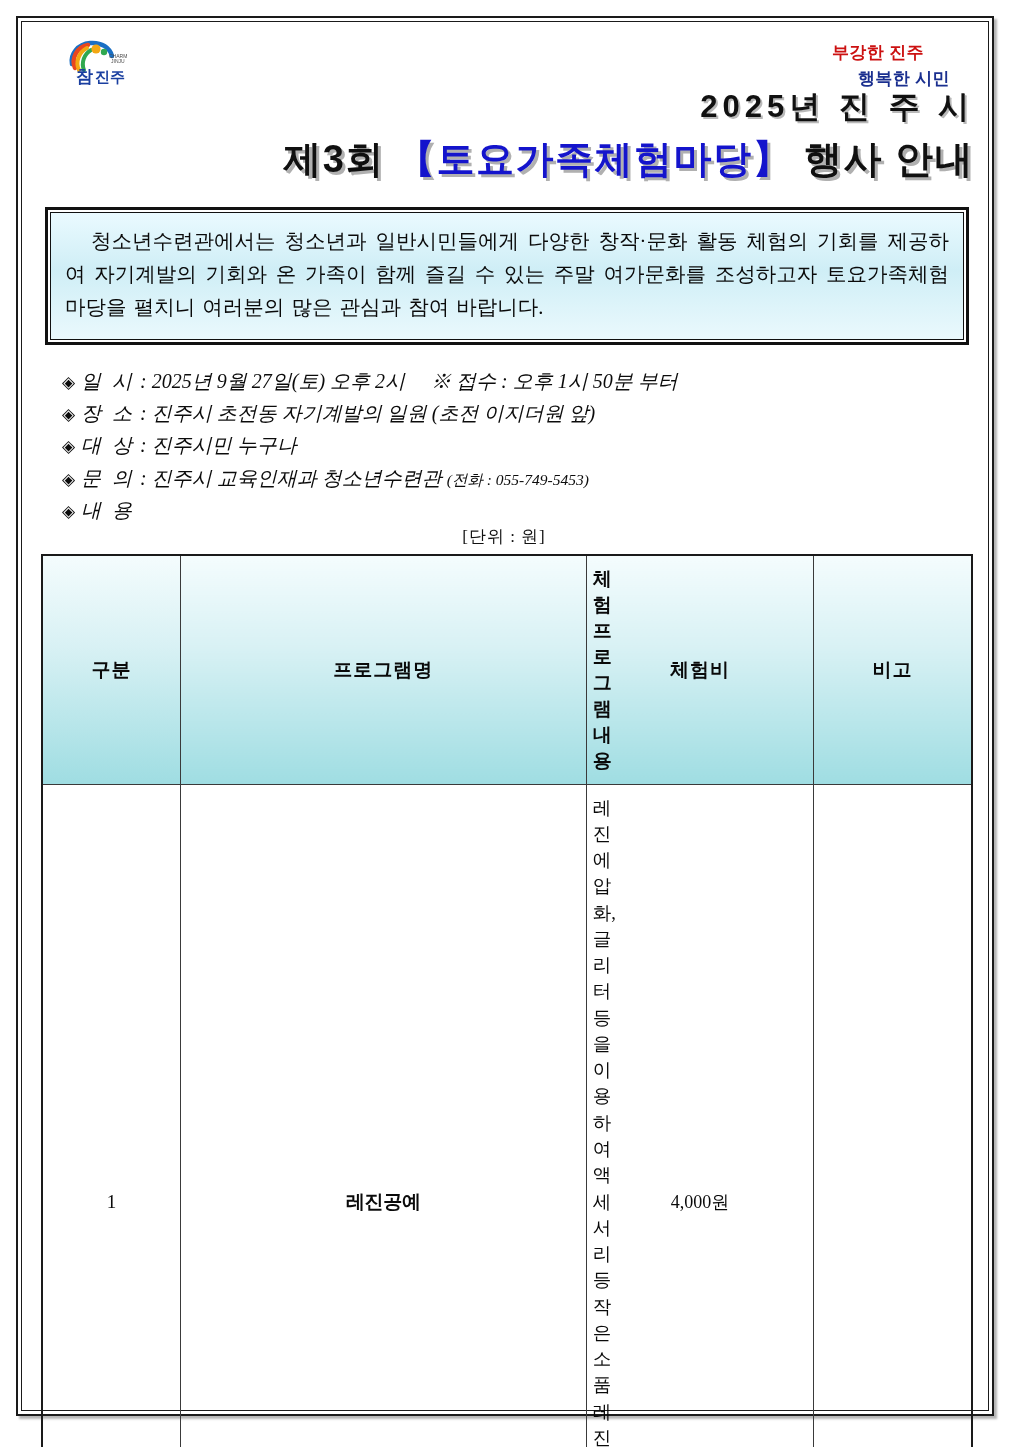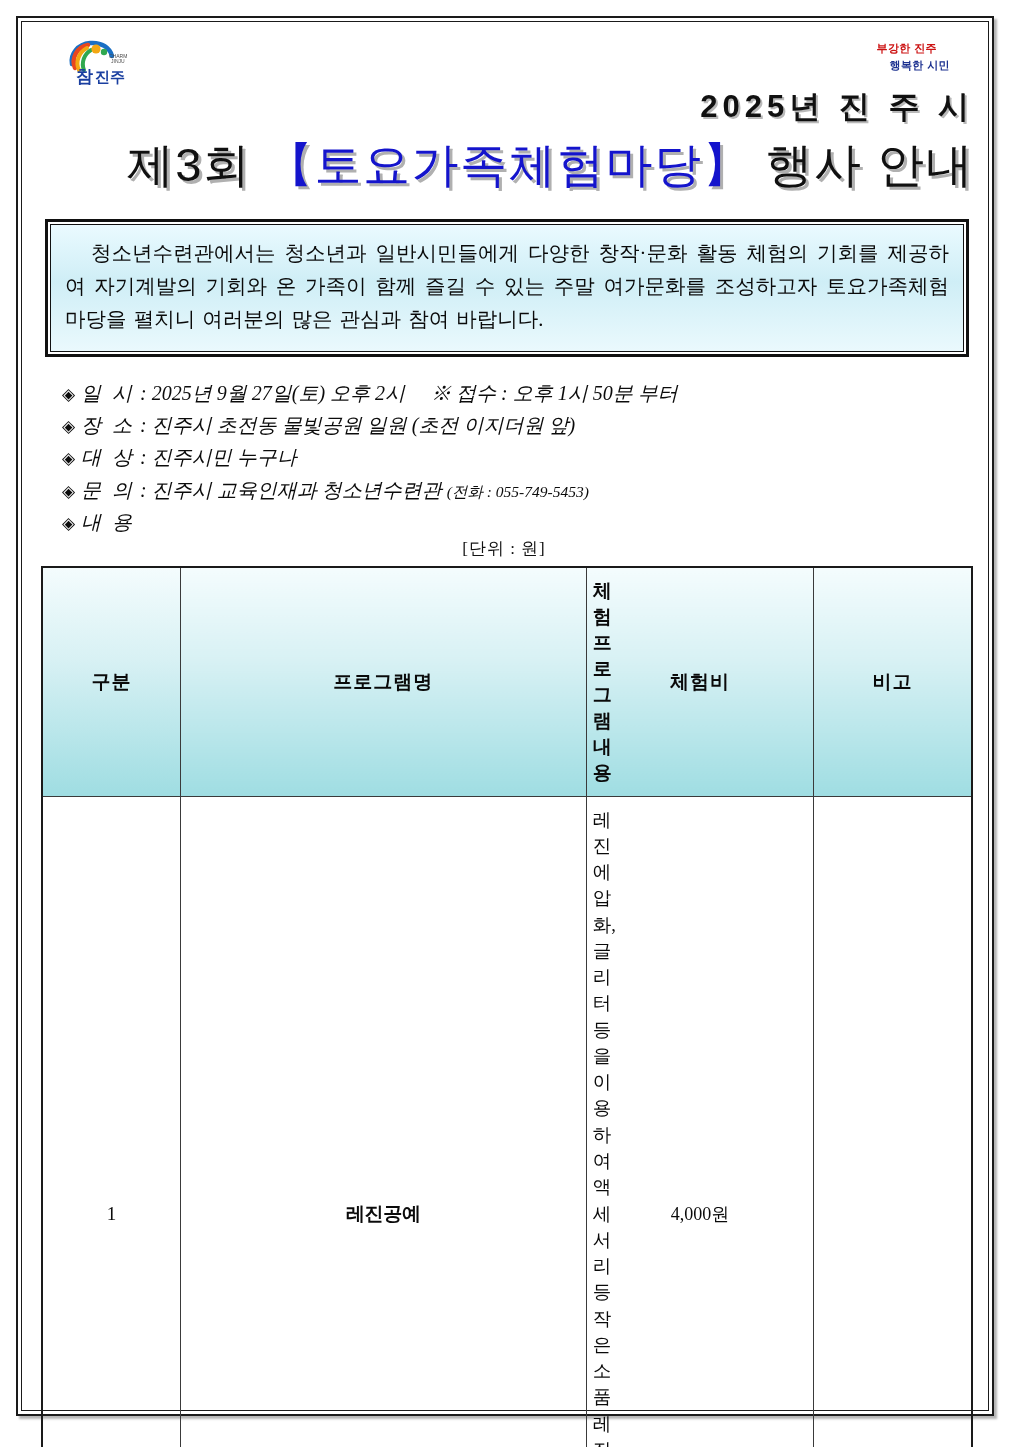--- a/index.html
+++ b/index.html
@@ -53,23 +53,23 @@
     top: 18px;
     width: 74px;
     height: 50px;
   }
   .logo svg { display:block; }
 
   .slogan {
     position: absolute;
     right: 24px;
     top: 22px;
-    text-align: center;
+    text-align: left;
     font-family: "Liberation Sans", sans-serif;
-    font-size: 11px;
+    font-size: 17px;
     font-weight: bold;
     line-height: 1.55;
     letter-spacing: 0.4px;
     white-space: nowrap;
   }
   .slogan .l1 { color: #cc1111; display:block; }
   .slogan .l2 { color: #1a2f8f; display:block; padding-left: 26px; }
 
   
   .title-wrap {
@@ -79,22 +79,22 @@
   .title-line1 {
     font-family: "Liberation Sans", sans-serif;
     font-size: 31px;
     font-weight: bold;
     letter-spacing: 5px;
     color: #101010;
     text-shadow: 2px 2px 0 #b9b9b9;
   }
   .title-line2 {
     font-family: "Liberation Sans", sans-serif;
-    font-size: 47px;
-    font-weight: normal;
+    font-size: 38px;
+    font-weight: bold;
     letter-spacing: 1.5px;
     margin-top: 6px;
     color: #101010;
     text-shadow: 3px 3px 0 #b0b0b0;
     white-space: nowrap;
   }
   .title-line2 .blue { color: #1414cc; }
 
   
   .intro-outer {
@@ -239,21 +239,21 @@
       </div>
     </div>
 
     <div class="info-list">
 
       <div class="info-line">
         <span class="dia">◈</span><span class="lbl">일 시</span> : <span>2025년 9월 27일(토) 오후 2시</span><span class="note">※ 접수 : 오후 1시 50분 부터</span>
       </div>
 
       <div class="info-line">
-        <span class="dia">◈</span><span class="lbl">장 소</span> : <span>진주시 초전동 물빛공원 일원 (초전 이지더원 앞)</span>
+        <span class="dia">◈</span><span class="lbl">장 소</span> : <span>진주시 초전동 자기계발의 일원 (초전 이지더원 앞)</span>
       </div>
 
       <div class="info-line">
         <span class="dia">◈</span><span class="lbl">대 상</span> : <span>진주시민 누구나</span>
       </div>
 
       <div class="info-line">
         <span class="dia">◈</span><span class="lbl">문 의</span> : <span>진주시 교육인재과 청소년수련관</span> <span class="sub">(전화 : 055-749-5453)</span>
       </div>
 

